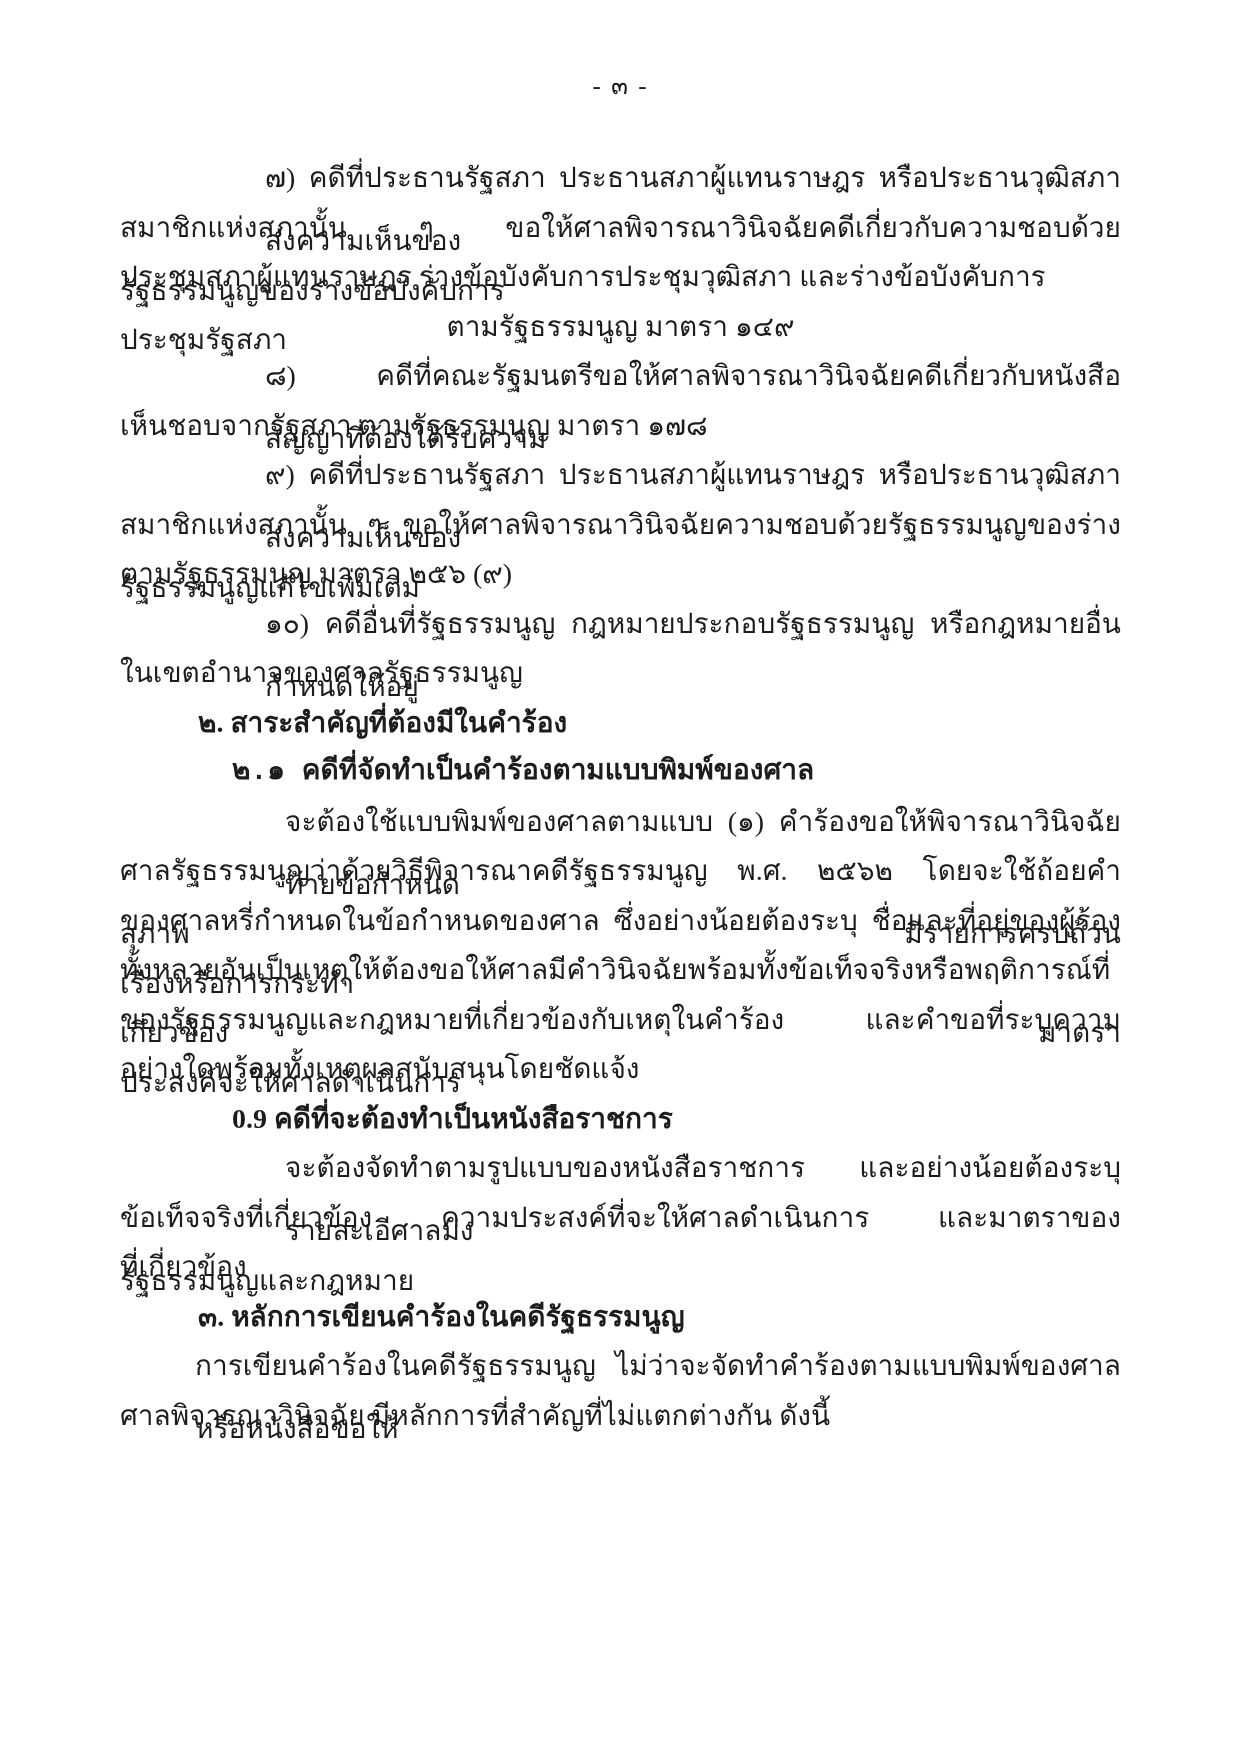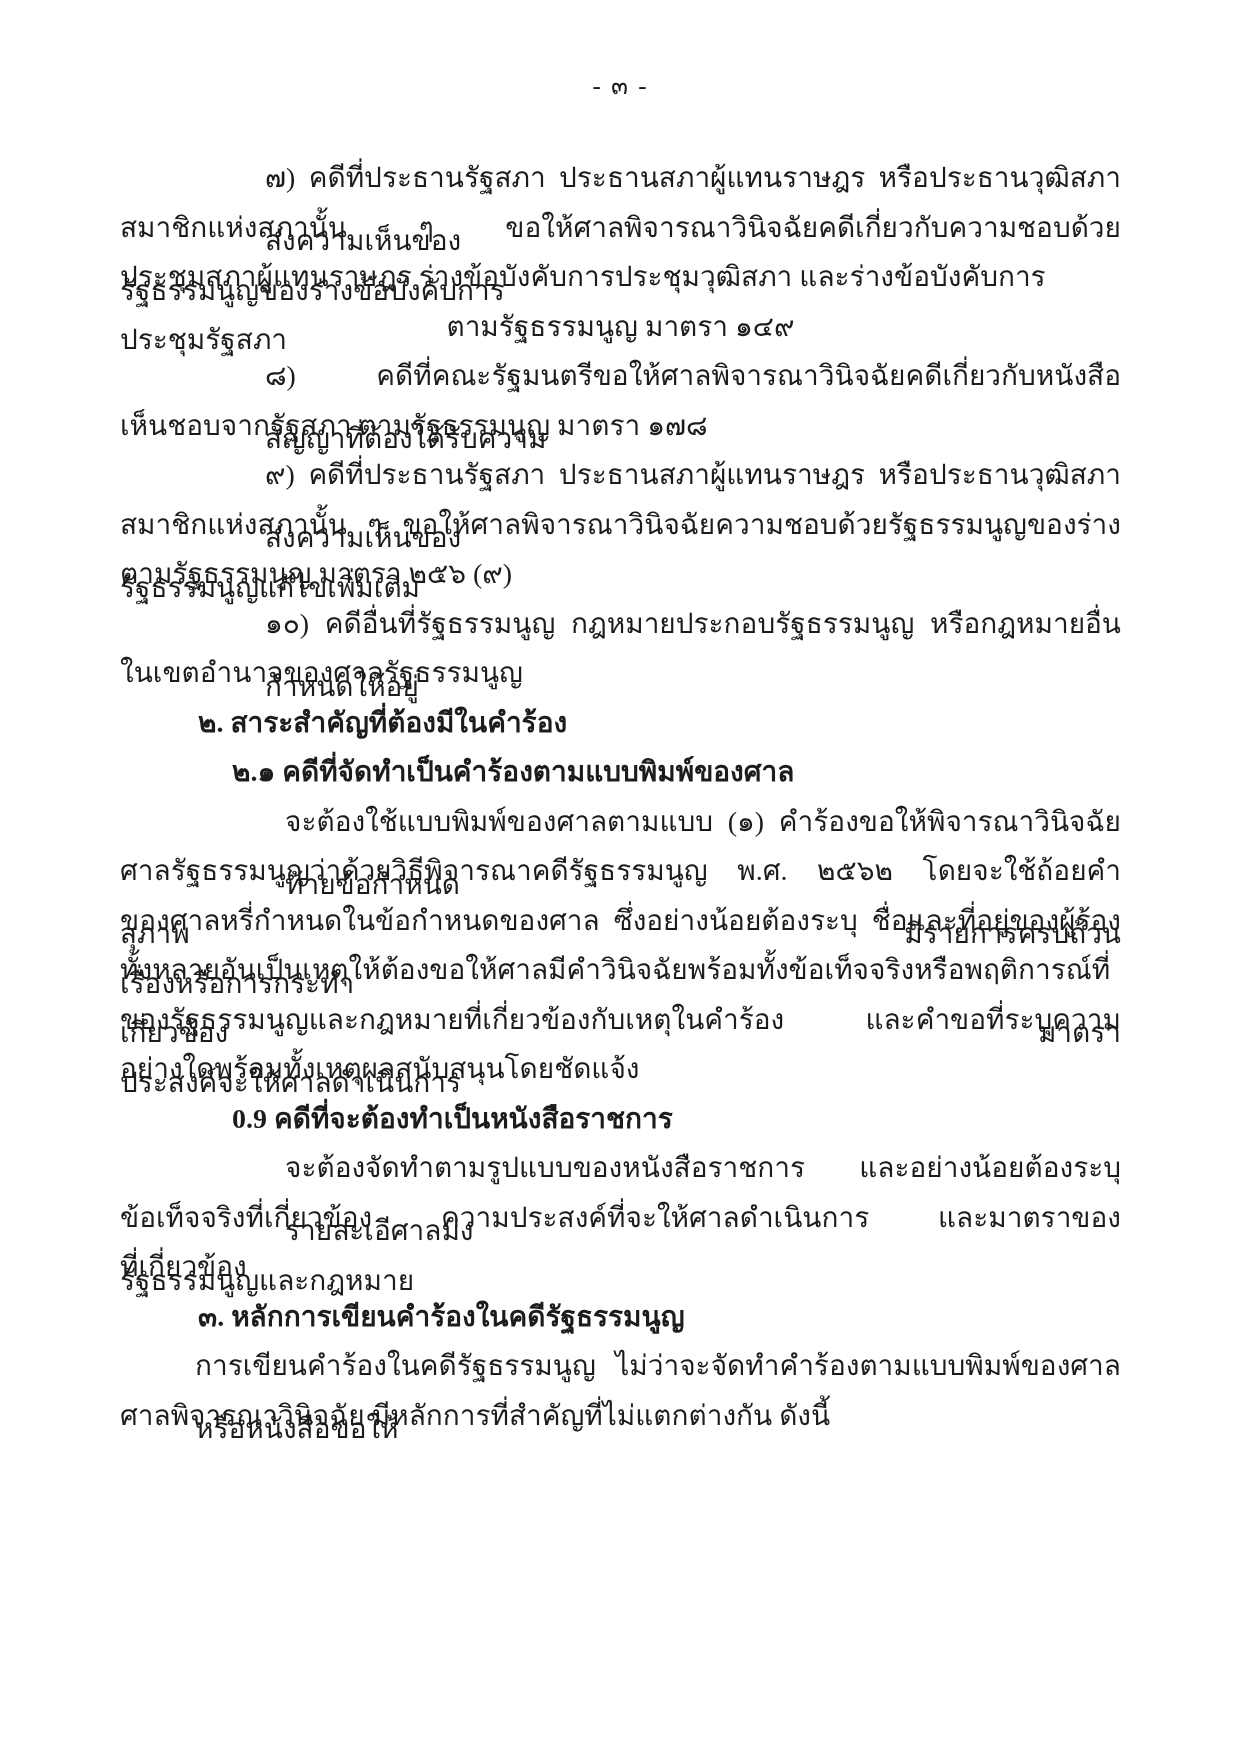--- a/index.html
+++ b/index.html
@@ -58,21 +58,21 @@
       <div class="line" style="padding-left: 0px;">ประชุมสภาผู้แทนราษฎร ร่างข้อบังคับการประชุมวุฒิสภา และร่างข้อบังคับการประชุมรัฐสภา</div>
       <div class="line" style="padding-left: 0px; text-align: center;">ตามรัฐธรรมนูญ มาตรา ๑๔๙</div>
       <div class="line justify" style="padding-left: 145px;">๘) คดีที่คณะรัฐมนตรีขอให้ศาลพิจารณาวินิจฉัยคดีเกี่ยวกับหนังสือสัญญาที่ต้องได้รับความ</div>
       <div class="line" style="padding-left: 0px;">เห็นชอบจากรัฐสภา ตามรัฐธรรมนูญ มาตรา ๑๗๘</div>
       <div class="line justify" style="padding-left: 145px;">๙) คดีที่ประธานรัฐสภา ประธานสภาผู้แทนราษฎร หรือประธานวุฒิสภาส่งความเห็นของ</div>
       <div class="line justify" style="padding-left: 0px;">สมาชิกแห่งสภานั้น ๆ ขอให้ศาลพิจารณาวินิจฉัยความชอบด้วยรัฐธรรมนูญของร่างรัฐธรรมนูญแก้ไขเพิ่มเติม</div>
       <div class="line" style="padding-left: 0px;">ตามรัฐธรรมนูญ มาตรา ๒๕๖ (๙)</div>
       <div class="line justify" style="padding-left: 145px;">๑๐) คดีอื่นที่รัฐธรรมนูญ กฎหมายประกอบรัฐธรรมนูญ หรือกฎหมายอื่นกำหนดให้อยู่</div>
       <div class="line" style="padding-left: 0px;">ในเขตอำนาจของศาลรัฐธรรมนูญ</div>
       <div class="line bold" style="padding-left: 78px;">๒. สาระสำคัญที่ต้องมีในคำร้อง</div>
-      <div class="line bold" style="padding-left: 112px;">๒.๑ คดีที่จัดทำเป็นคำร้องตามแบบพิมพ์ของศาล</div>
+      <div class="line bold" style="padding-left: 112px; font-family: Liberation Mono, monospace;">๒.๑ คดีที่จัดทำเป็นคำร้องตามแบบพิมพ์ของศาล</div>
       <div class="line justify" style="padding-left: 165px;">จะต้องใช้แบบพิมพ์ของศาลตามแบบ (๑) คำร้องขอให้พิจารณาวินิจฉัย ท้ายข้อกำหนด</div>
       <div class="line justify" style="padding-left: 0px;">ศาลรัฐธรรมนูญว่าด้วยวิธีพิจารณาคดีรัฐธรรมนูญ พ.ศ. ๒๕๖๒ โดยจะใช้ถ้อยคำสุภาพ มีรายการครบถ้วน</div>
       <div class="line justify" style="padding-left: 0px;">ของศาลหรี่กำหนดในข้อกำหนดของศาล ซึ่งอย่างน้อยต้องระบุ ชื่อและที่อยู่ของผู้ร้อง เรื่องหรือการกระทำ</div>
       <div class="line justify" style="padding-left: 0px;">ทั้งหลายอันเป็นเหตุให้ต้องขอให้ศาลมีคำวินิจฉัยพร้อมทั้งข้อเท็จจริงหรือพฤติการณ์ที่เกี่ยวข้อง มาตรา</div>
       <div class="line justify" style="padding-left: 0px;">ของรัฐธรรมนูญและกฎหมายที่เกี่ยวข้องกับเหตุในคำร้อง และคำขอที่ระบุความประสงค์จะให้ศาลดำเนินการ</div>
       <div class="line" style="padding-left: 0px;">อย่างใดพร้อมทั้งเหตุผลสนับสนุนโดยชัดแจ้ง</div>
       <div class="line bold" style="padding-left: 112px;">0.9 คดีที่จะต้องทำเป็นหนังสือราชการ</div>
       <div class="line justify" style="padding-left: 165px;">จะต้องจัดทำตามรูปแบบของหนังสือราชการ และอย่างน้อยต้องระบุ รายละเอีศาลม่ง</div>
       <div class="line justify" style="padding-left: 0px;">ข้อเท็จจริงที่เกี่ยวข้อง ความประสงค์ที่จะให้ศาลดำเนินการ และมาตราของรัฐธรรมนูญและกฎหมาย</div>
       <div class="line" style="padding-left: 0px;">ที่เกี่ยวข้อง</div>

